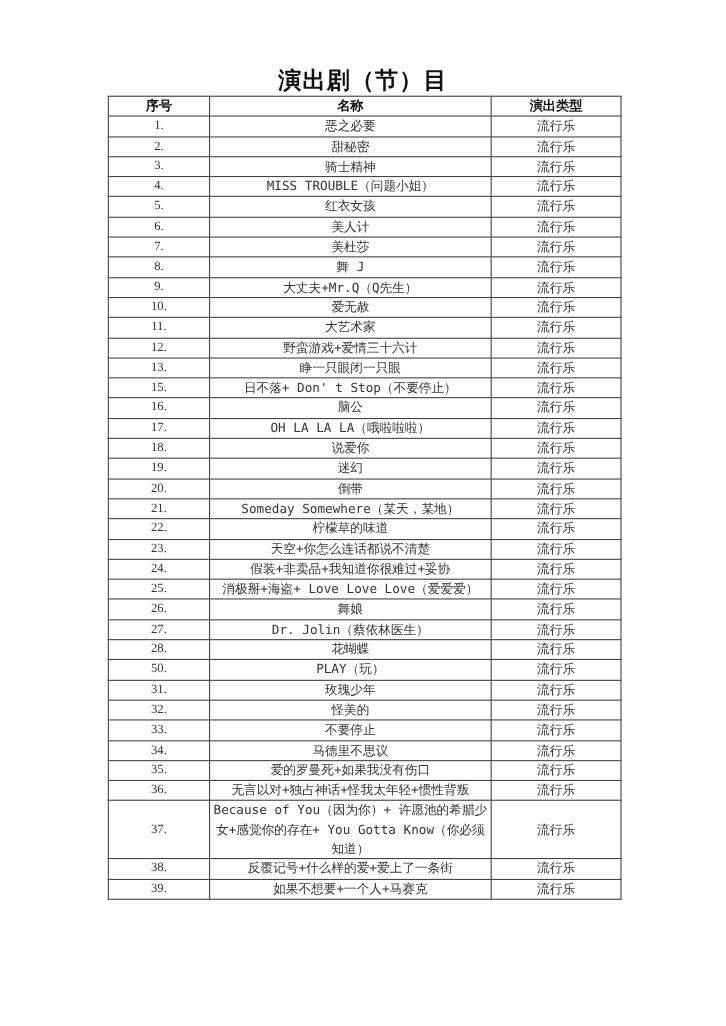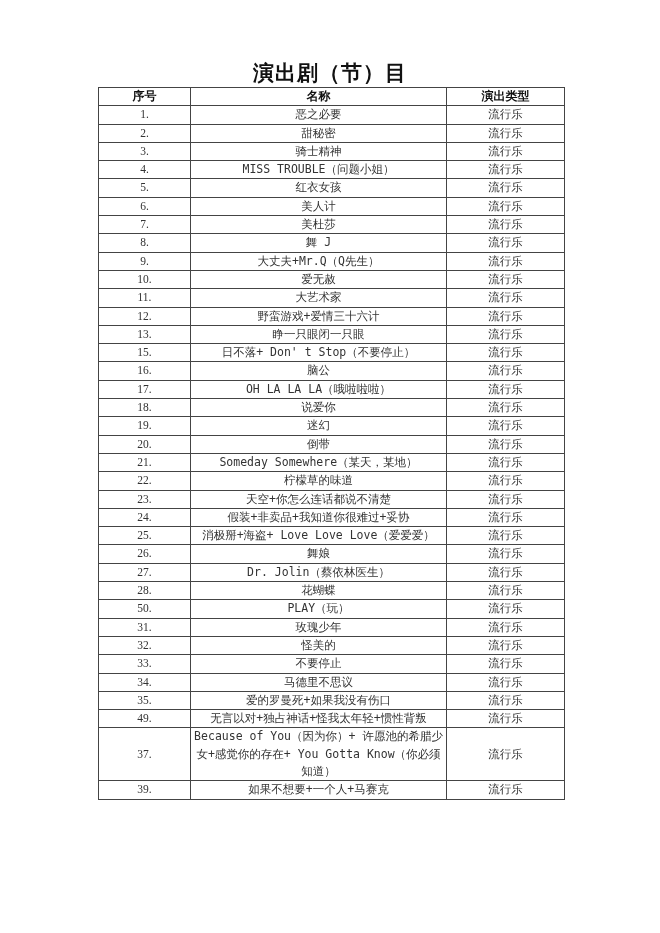--- a/index.html
+++ b/index.html
@@ -197,27 +197,32 @@
         <td class="num">34.</td>
         <td class="name">马德里不思议</td>
         <td class="type">流行乐</td>
       </tr>
       <tr class="r">
         <td class="num">35.</td>
         <td class="name">爱的罗曼死+如果我没有伤口</td>
         <td class="type">流行乐</td>
       </tr>
       <tr class="r">
-        <td class="num">49.</td>
+        <td class="num">36.</td>
         <td class="name">无言以对+独占神话+怪我太年轻+惯性背叛</td>
         <td class="type">流行乐</td>
       </tr>
       <tr class="r">
         <td class="num">37.</td>
         <td class="name">Because of You（因为你）+ 许愿池的希腊少女+感觉你的存在+ You Gotta Know（你必须知道）</td>
+        <td class="type">流行乐</td>
+      </tr>
+      <tr class="r">
+        <td class="num">38.</td>
+        <td class="name">反覆记号+什么样的爱+爱上了一条街</td>
         <td class="type">流行乐</td>
       </tr>
       <tr class="r">
         <td class="num">39.</td>
         <td class="name">如果不想要+一个人+马赛克</td>
         <td class="type">流行乐</td>
       </tr>
     </tbody>
 </table>
 

